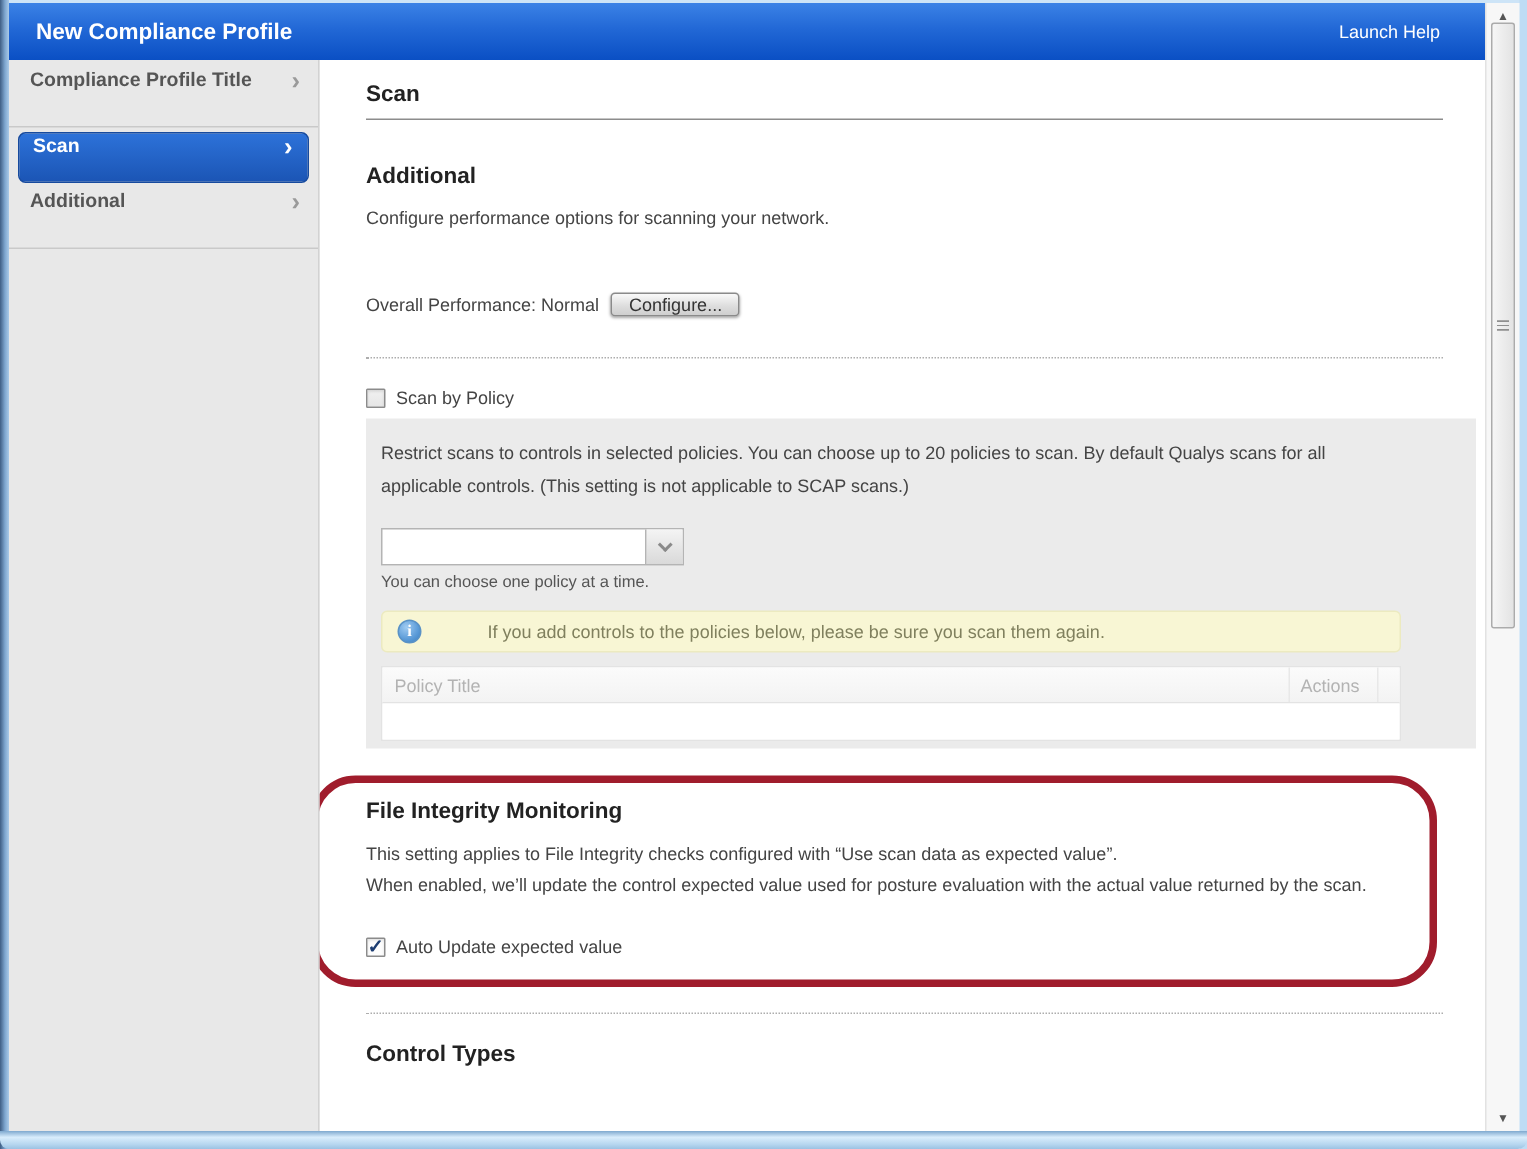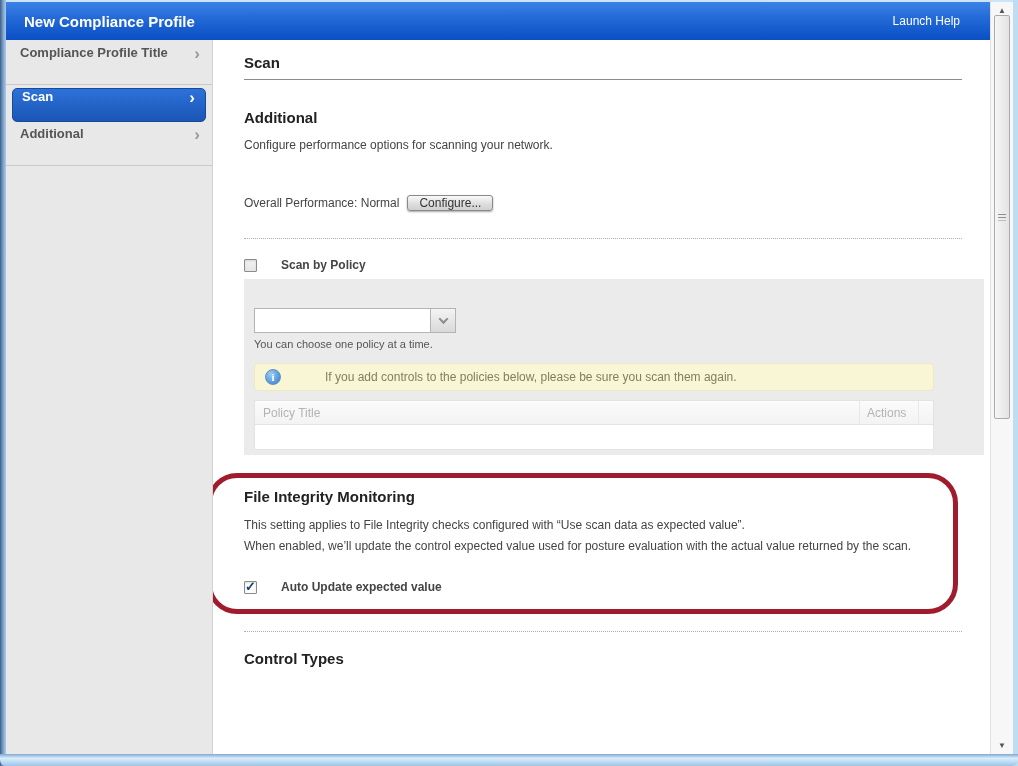--- a/index.html
+++ b/index.html
@@ -56,21 +56,21 @@
   
   .perf-sec { margin-top:29px; }
   .perf-row { margin-top:39px; display:flex; align-items:center; font-size:12px; color:#444; }
   .btn { margin-left:8px; font-size:12px; font-weight:normal; color:#333; padding:0 11px; cursor:pointer;
          background:linear-gradient(180deg,#f9f9f9,#dcdcdc 60%,#cfcfcf); border:1px solid #8a8a8a; border-radius:3px;
          box-shadow:0 1px 2px rgba(0,0,0,.35); }
   .div1 { margin-top:27px; }
 
   
   .restr-sec { margin-top:19px; }
-  .cb-row { display:flex; align-items:center; gap:24px; margin-top:11px; font-size:12px; color:#444; cursor:pointer;font-weight:bold; }
+  .cb-row { display:flex; align-items:center; gap:7px; margin-top:11px; font-size:12px; color:#444; cursor:pointer; }
   .checkbox { width:13px; height:13px; flex:0 0 13px; border:1px solid #8b8b8b; border-radius:1px;
               background:linear-gradient(180deg,#f1f1f1,#e6e6e6); position:relative;
               box-shadow:inset 0 1px 2px rgba(0,0,0,.12); }
   .checkbox.checked { background:#fdfdfd; }
   .checkbox.checked::after { content:"✓"; position:absolute; left:0px; top:-3px; font-size:13px; font-weight:bold; color:#1d3d72; }
 
   .restriction-panel { margin-top:7px; margin-right:-22px; background:#ebebeb; padding:12px 53px 5px 10px; }
   .panel-text { font-size:12px; color:#444; line-height:22px; max-width:660px; }
 
   .dropdown { margin-top:17px; width:202px; height:25px; background:#fff; border:1px solid #b4b4b4;
@@ -149,20 +149,21 @@
 
     <div class="dotted-div div1"></div>
 
     <div class="restr-sec">
       <div class="cb-row">
         <span class="checkbox"></span>
         <span>Scan by Policy</span>
       </div>
 
       <div class="restriction-panel">
+        <div class="panel-text">Restrict scans to controls in selected policies. You can choose up to 20 policies to scan. By default Qualys scans for all applicable controls. (This setting is not applicable to SCAP scans.)</div>
 
         <div class="dropdown">
           <div class="dd-field"></div>
           <div class="dd-btn">
             <span class="dd-arrow"></span>
           </div>
         </div>
         <div class="hint">You can choose one policy at a time.</div>
 
         <div class="infobar">

